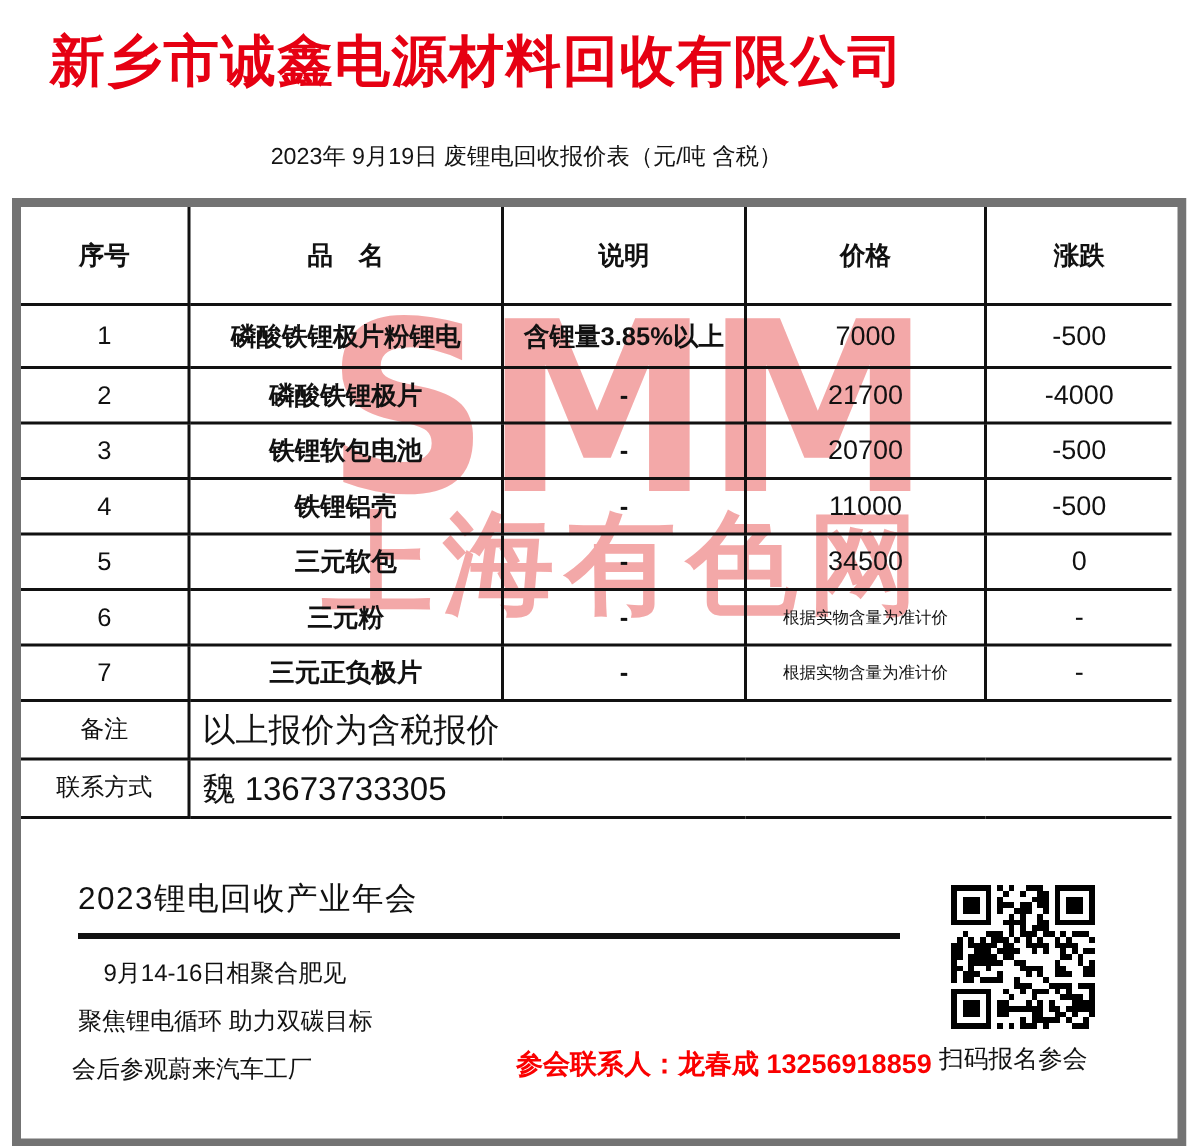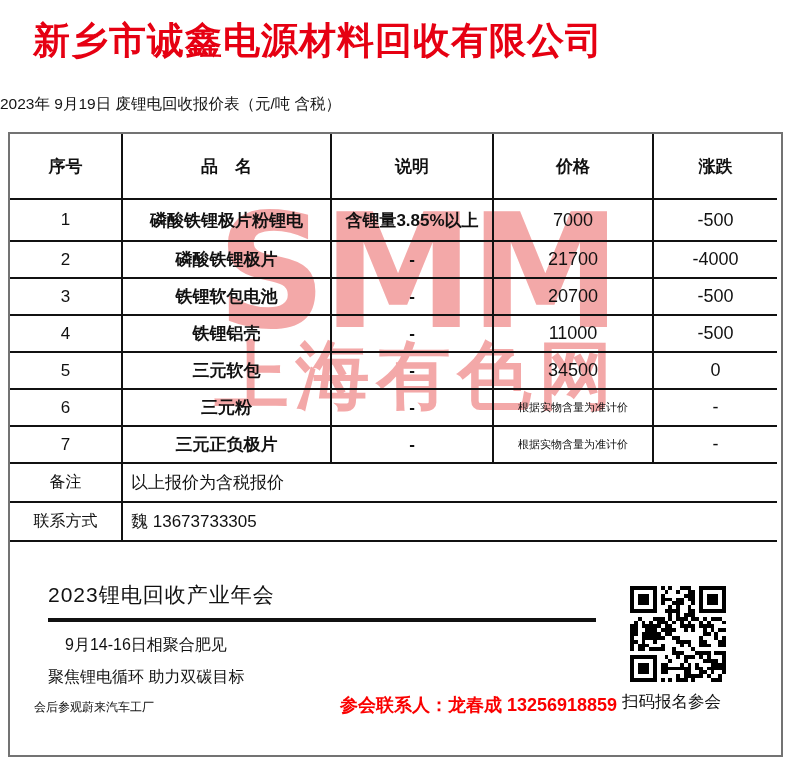--- a/index.html
+++ b/index.html
@@ -7,39 +7,39 @@
     width:791px;height:764px;position:relative;background:#ffffff;
     font-family:"Liberation Sans","DejaVu Sans",sans-serif;color:#111;
     overflow:hidden;
   }
   .page-title{
     position:absolute;top:16px;left:0;width:636px;text-align:center;
     font-size:37px;font-weight:bold;letter-spacing:1px;color:var(--title-color,#e60012);
     white-space:nowrap;
   }
   .page-subtitle{
-    position:absolute;top:94px;left:0;width:702px;text-align:left;
+    position:absolute;top:94px;left:0;width:702px;text-align:center;
     font-size:15.5px;color:#141414;
   }
   
   .watermark{
     position:absolute;left:176px;top:208px;width:482px;text-align:center;
     color:var(--wm-color,rgba(233,96,96,0.55));pointer-events:none;z-index:0;
     font-weight:bold;
   }
   .wm-smm{
     font-family:"DejaVu Sans",sans-serif;font-weight:bold;
     font-size:152px;line-height:0.86;letter-spacing:-4px;transform:scaleY(1.04);
   }
   .wm-cn{
     font-size:74px;line-height:1.0;letter-spacing:7px;margin-top:0px;white-space:nowrap;
   }
   .sheet{
     position:absolute;left:8px;top:132px;width:771px;height:621px;
-    border:2px solid #737373;z-index:1;background:transparent;
+    border:6px solid #737373;z-index:1;background:transparent;
   }
   table.price{
     border-collapse:collapse;table-layout:fixed;width:767px;margin:0;
   }
   table.price td,table.price th{
     border:2px solid #111;text-align:center;vertical-align:middle;
     padding:0;overflow:hidden;background:transparent;
   }
   table.price tr>*:first-child{border-left:none;}
   table.price tr>*:last-child{border-right:none;}
@@ -47,29 +47,29 @@
   th.hdr{height:64px;font-size:17px;font-weight:bold;}
   td.c-no{font-size:17px;font-weight:normal;}
   td.c-name{font-size:17px;font-weight:bold;}
   td.c-desc{font-size:17px;font-weight:bold;}
   td.c-price{font-size:18px;}
   td.c-price.small{font-size:11px;margin-top:20px;}
   td.c-change{font-size:18px;}
   tr.data-row>td{height:35px;}
   tr.row-first>td{height:40px;}
   tr.meta-row td.m-label{height:37px;font-size:16px;}
-  tr.meta-row td.m-value{text-align:left;padding-left:8px;font-size:17px;}
+  tr.meta-row td.m-value{text-align:left;padding-left:8px;font-size:22px;}
   .footer{
     position:absolute;left:0px;top:425px;width:767px;height:194px;
   }
   .event-title{position:absolute;left:38px;top:22px;font-size:21px;font-weight:normal;letter-spacing:1px;}
   .event-rule{position:absolute;left:38px;top:59px;width:548px;height:3.5px;background:#111;}
   .event-line1{position:absolute;left:55px;top:76px;font-size:16px;}
   .event-line2{position:absolute;left:38px;top:108px;font-size:16px;}
-  .event-line3{position:absolute;left:24px;top:140px;font-size:12px;}
+  .event-line3{position:absolute;left:34px;top:140px;font-size:16px;}
   .event-contact{position:absolute;left:330px;top:134px;font-size:18px;font-weight:bold;
     color:var(--contact-color,#fa0000);white-space:nowrap;}
   .qr{position:absolute;left:620px;top:27px;width:96px;height:96px;}
   .qr-caption{position:absolute;left:612px;top:132px;width:112px;font-size:16.5px;}
 </style>
 </head>
 <body style="--title-color: #e60012; --wm-color: rgba(233,96,96,0.55); --contact-color: #fa0000;">
 
 <div class="page-title">新乡市诚鑫电源材料回收有限公司</div>
 <div class="page-subtitle">2023年 9月19日 废锂电回收报价表（元/吨 含税）</div>

